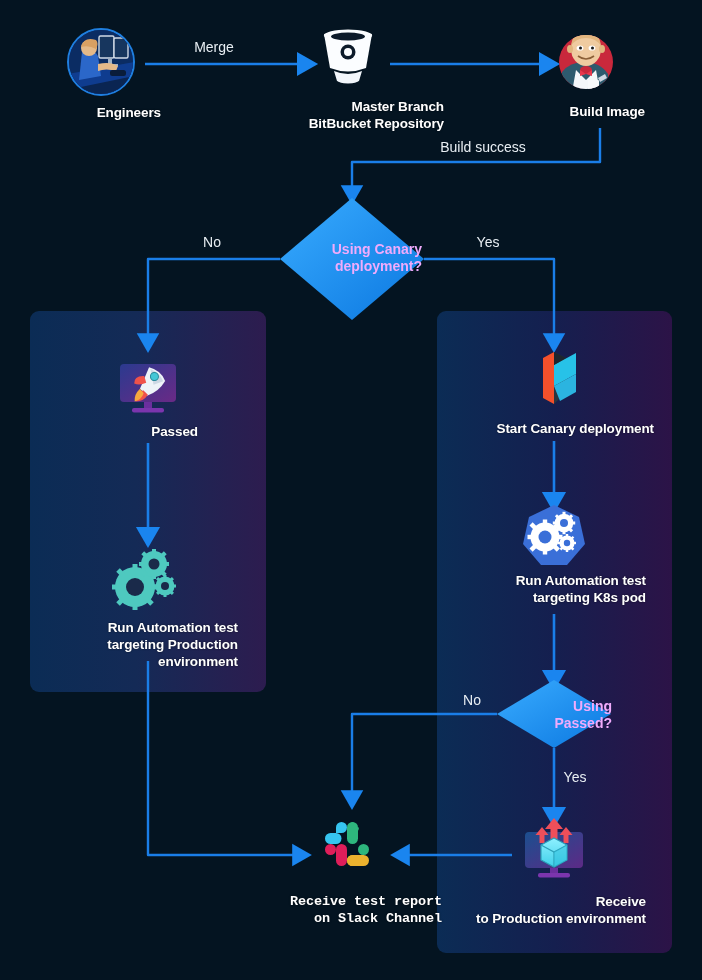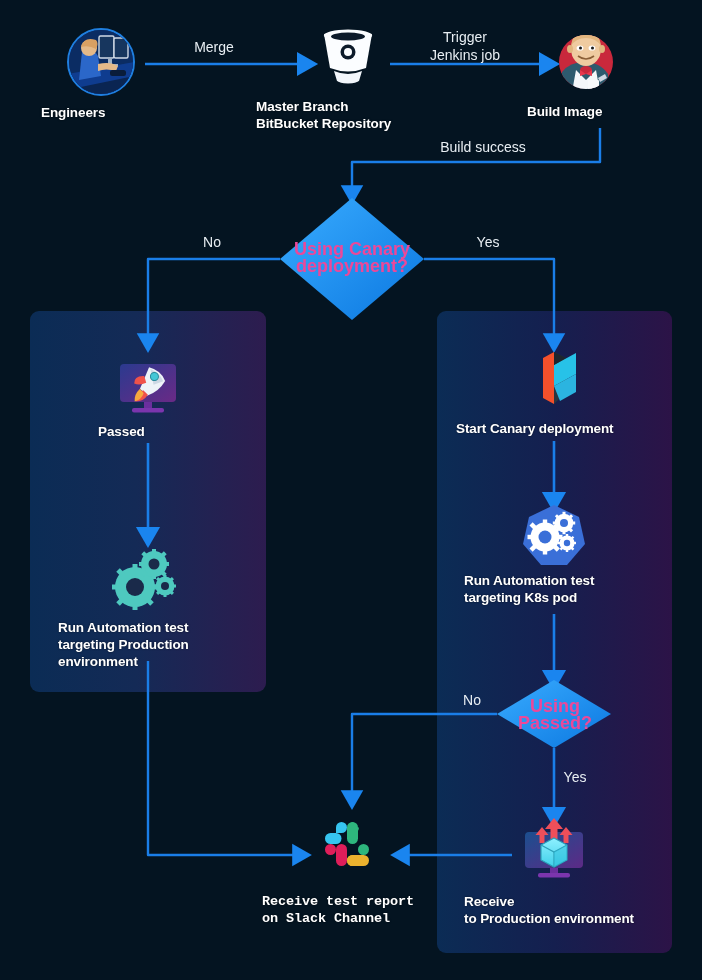--- a/index.html
+++ b/index.html
@@ -5,46 +5,46 @@
   * { box-sizing: border-box; margin: 0; padding: 0; }
   html, body {
     width: 702px; height: 980px;
     background: #041421;
     font-family: "Liberation Sans", sans-serif;
     overflow: hidden;
   }
   #stage { position: relative; width: 702px; height: 980px; }
   #flow-svg { position: absolute; left: 0; top: 0; width: 702px; height: 980px; }
 
-  .node { position: absolute; text-align: left; }
+  .node { position: absolute; text-align: right; }
   .node-label {
     color: #ffffff;
     font-weight: bold;
     font-size: 13.5px;
     line-height: 17px;
     white-space: pre-line;
     letter-spacing: -0.1px;
     text-shadow: 0 0 2px rgba(0,0,0,.6);
   }
   .edge-label {
     position: absolute;
     color: #e8eef3;
     font-size: 14px;
     line-height: 18px;
     text-align: center;
     white-space: pre-line;
     font-weight: 400;
   }
   .diamond-text {
     position: absolute;
-    color: #ec4899;
+    color: #f0abfc;
     font-weight: bold;
-    font-size: 18px;
+    font-size: 14px;
     line-height: 17px;
-    text-align: center;
+    text-align: right;
     white-space: pre-line;
     width: 100%;
     left: 0;
   }
 </style>
 </head>
 <body>
 
 <div id="stage">
 
@@ -318,22 +318,20 @@
   <div class="node" style="left:256px; top:98px; width:188px;">
     <div class="node-label">Master Branch
 BitBucket Repository</div>
   </div>
 
   <div class="node" style="left:527px; top:103px; width:118px;">
     <div class="node-label">Build Image</div>
   </div>
 
   <div class="edge-label" style="left:164px; top:38px; width:100px;">Merge</div>
-  <div class="edge-label" style="left:412px; top:28px; width:106px;">Trigger
-Jenkins job</div>
   <div class="edge-label" style="left:420px; top:138px; width:126px;">Build success</div>
 
   <div style="position:absolute; left:282px; top:241px; width:140px;">
     <div class="diamond-text">Using Canary
 deployment?</div>
   </div>
 
   <div class="edge-label" style="left:180px; top:233px; width:64px;">No</div>
   <div class="edge-label" style="left:456px; top:233px; width:64px;">Yes</div>
 

